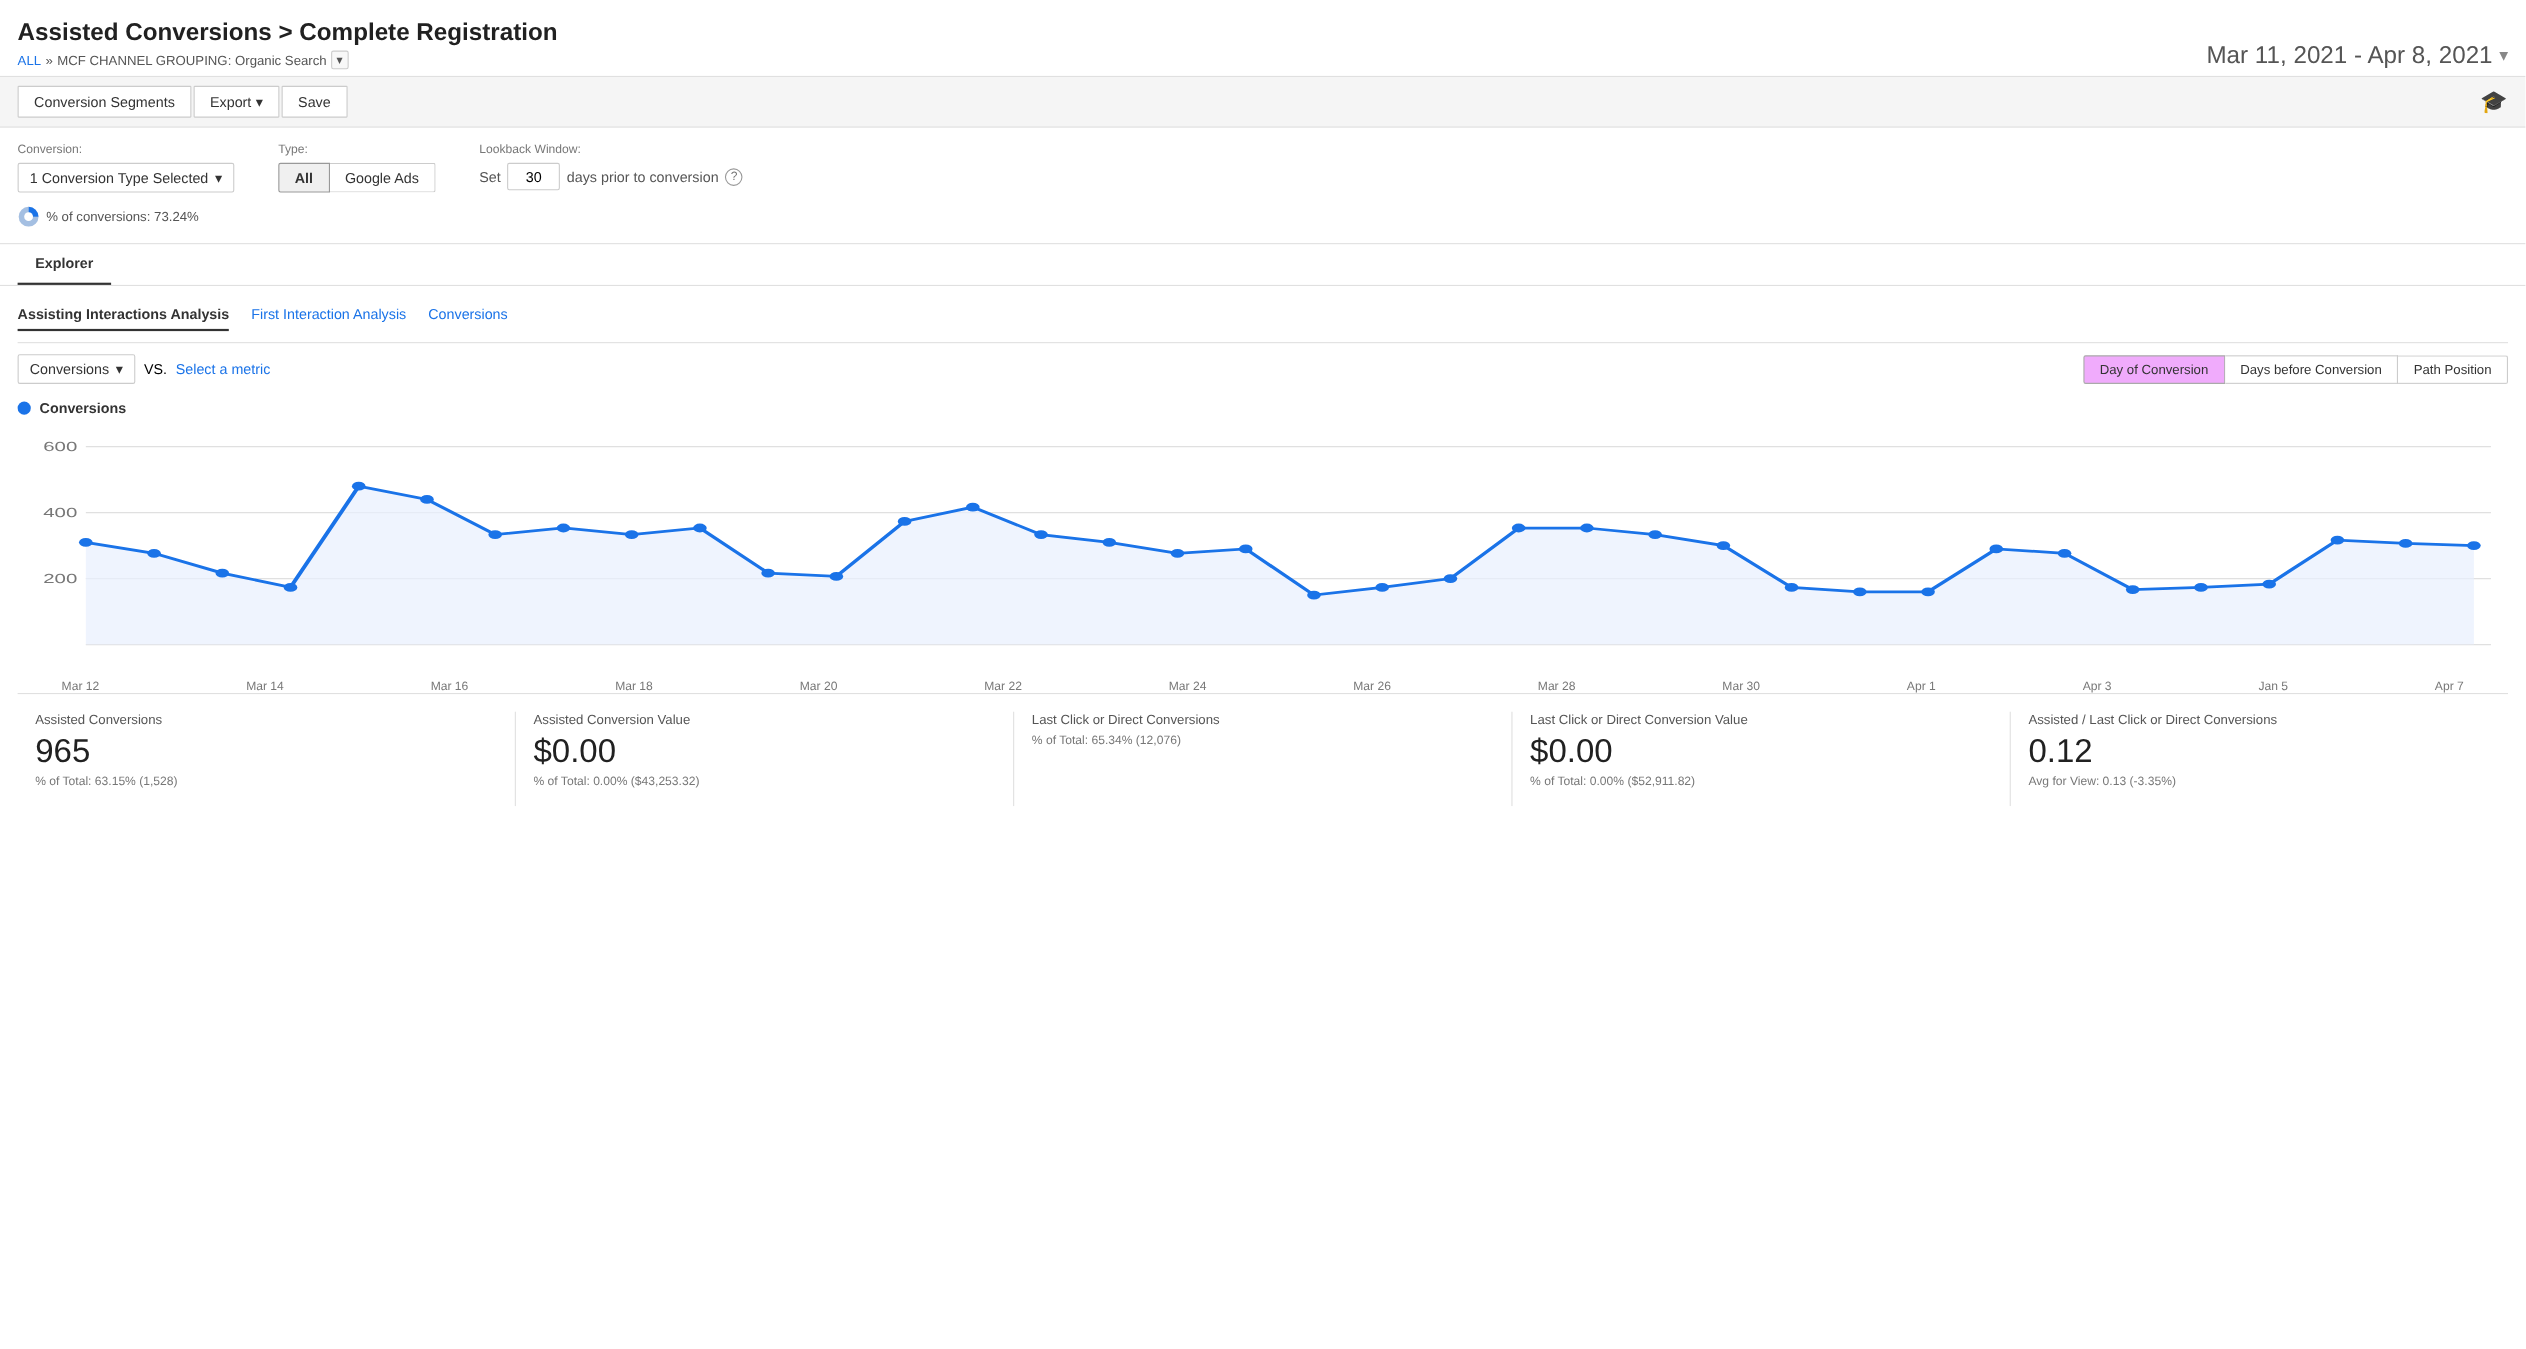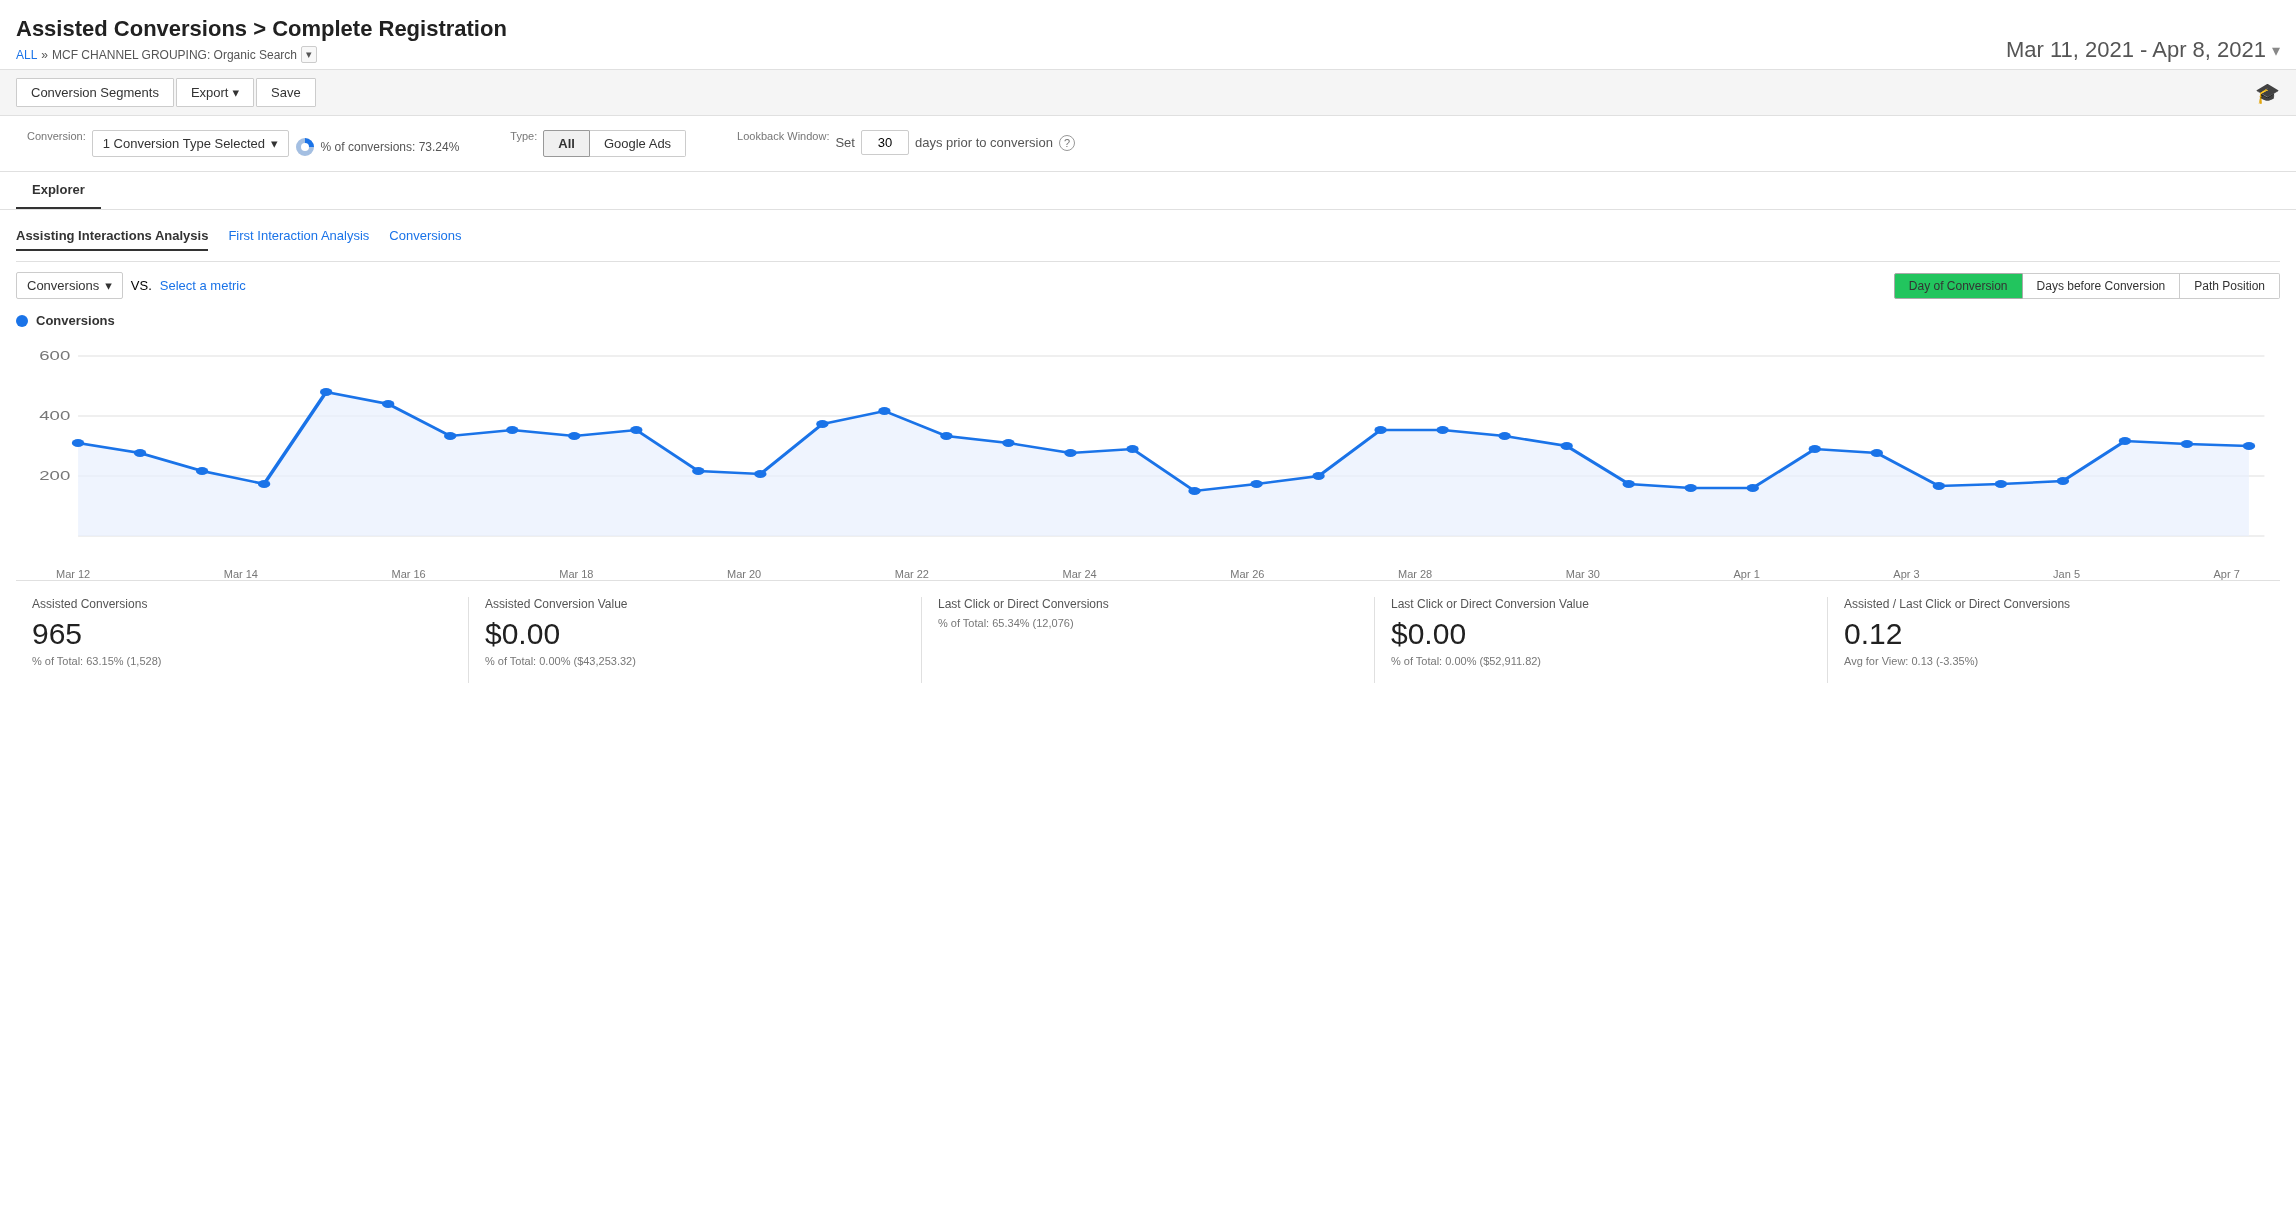--- a/index.html
+++ b/index.html
@@ -37,21 +37,21 @@
       color: #333;
     }
     .export-btn { display: flex; align-items: center; gap: 4px; }
     .toolbar-icon-right { margin-left: auto; font-size: 20px; color: #555; cursor: pointer; }
 
     .controls-section {
       padding: 14px 16px;
       border-bottom: 1px solid #e0e0e0;
     }
     .controls-row { display: flex; align-items: flex-start; gap: 40px; flex-wrap: wrap; }
-    .control-group { display: flex; flex-direction: row; gap: 6px; margin-left: 11px; }
+    .control-group { display: flex; flex-direction: column; gap: 6px; }
     .control-label { font-size: 11px; color: #777; }
     .conversion-dropdown {
       display: flex; align-items: center; gap: 6px;
       border: 1px solid #ccc; border-radius: 2px;
       padding: 5px 10px;
       font-size: 13px; color: #333;
       background: #fff; cursor: pointer;
       min-width: 180px;
     }
     .type-buttons { display: flex; }
@@ -125,21 +125,21 @@
     .select-metric { color: #1a73e8; font-size: 13px; cursor: pointer; }
     .chart-view-btns { display: flex; }
     .chart-view-btn {
       padding: 5px 14px;
       font-size: 12px;
       border: 1px solid #ccc;
       cursor: pointer;
       background: #fff;
       color: #333;
     }
-    .chart-view-btn.active { background: #22c55e; border-color: #aaa; }
+    .chart-view-btn.active { background: #f0abfc; border-color: #aaa; }
     .chart-view-btn:first-child { border-radius: 2px 0 0 2px; }
     .chart-view-btn:last-child { border-radius: 0 2px 2px 0; border-left: none; }
     .chart-view-btn:not(:first-child):not(:last-child) { border-left: none; }
 
     .chart-legend { display: flex; align-items: center; gap: 8px; padding: 4px 0 8px 0; font-size: 13px; font-weight: bold; }
     .legend-dot { width: 12px; height: 12px; border-radius: 50%; background: #1a73e8; }
 
     .chart-container {
       width: 100%;
       height: 220px;

